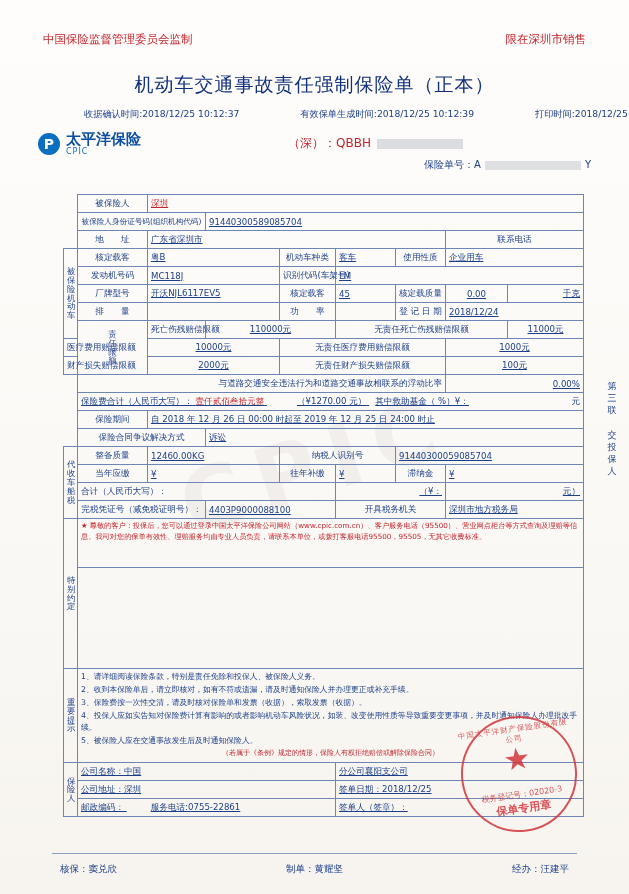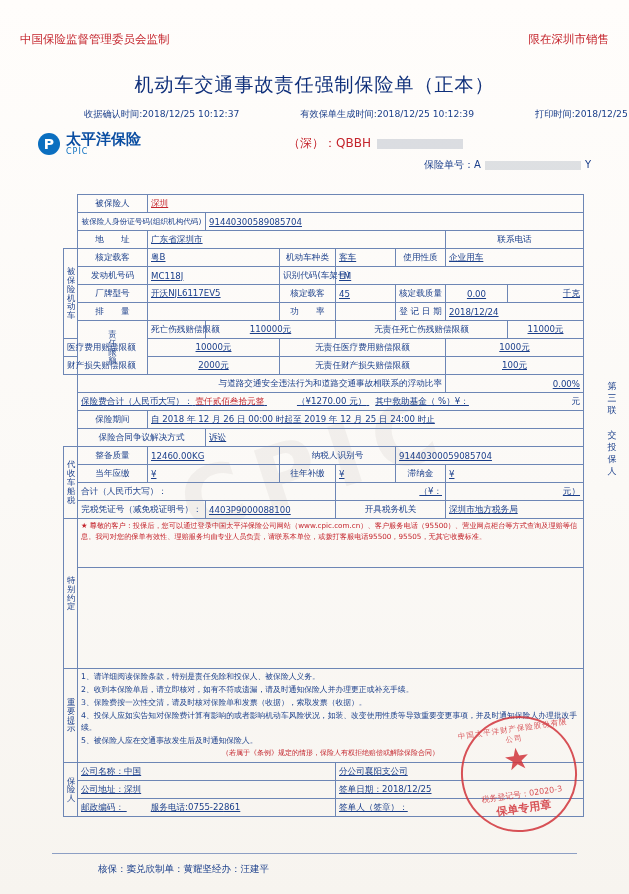--- a/index.html
+++ b/index.html
@@ -18,21 +18,21 @@
   }
   .watermark{
     position:absolute;left:50%;top:52%;
     transform:translate(-50%,-50%) rotate(-18deg);
     font-size:86px;font-weight:bold;color:rgba(180,170,160,.13);
     letter-spacing:14px;white-space:nowrap;pointer-events:none;
   }
   .topline{
     position:absolute;top:32px;left:0;right:0;
     display:flex;justify-content:space-between;
-    padding:0 20px;font-size:11.5px;color:#c4242c;
+    padding:0 43px;font-size:11.5px;color:#c4242c;
   }
   .title{
     position:absolute;top:72px;left:0;right:0;text-align:center;
     font-size:19px;font-weight:normal;color:#0f2f7a;letter-spacing:1px;
   }
   .timerow{
     position:absolute;top:108px;left:38px;right:20px;
     font-size:9.2px;color:#1b3f8b;white-space:nowrap;
   }
   .timerow span{margin-right:12px;margin-left:46px;}
@@ -112,21 +112,21 @@
   .stamp .t2{
     position:absolute;bottom:30px;left:0;right:0;text-align:center;
     font-size:8px;color:#d2353c;
   }
   .stamp .t3{
     position:absolute;bottom:14px;left:0;right:0;text-align:center;
     font-size:11px;color:#d2353c;font-weight:bold;
   }
   .footer{
     position:absolute;bottom:18px;left:60px;right:60px;
-    display:flex;font-size:9.5px;color:#1b3f8b;margin-left:38px;
+    display:flex;justify-content:space-between;font-size:9.5px;color:#1b3f8b;
   }
   .hline{
     position:absolute;bottom:40px;left:52px;right:52px;
     border-top:1px solid #8d9fc4;
   }
 </style>
 </head>
 <body>
 
 <div class="page">

